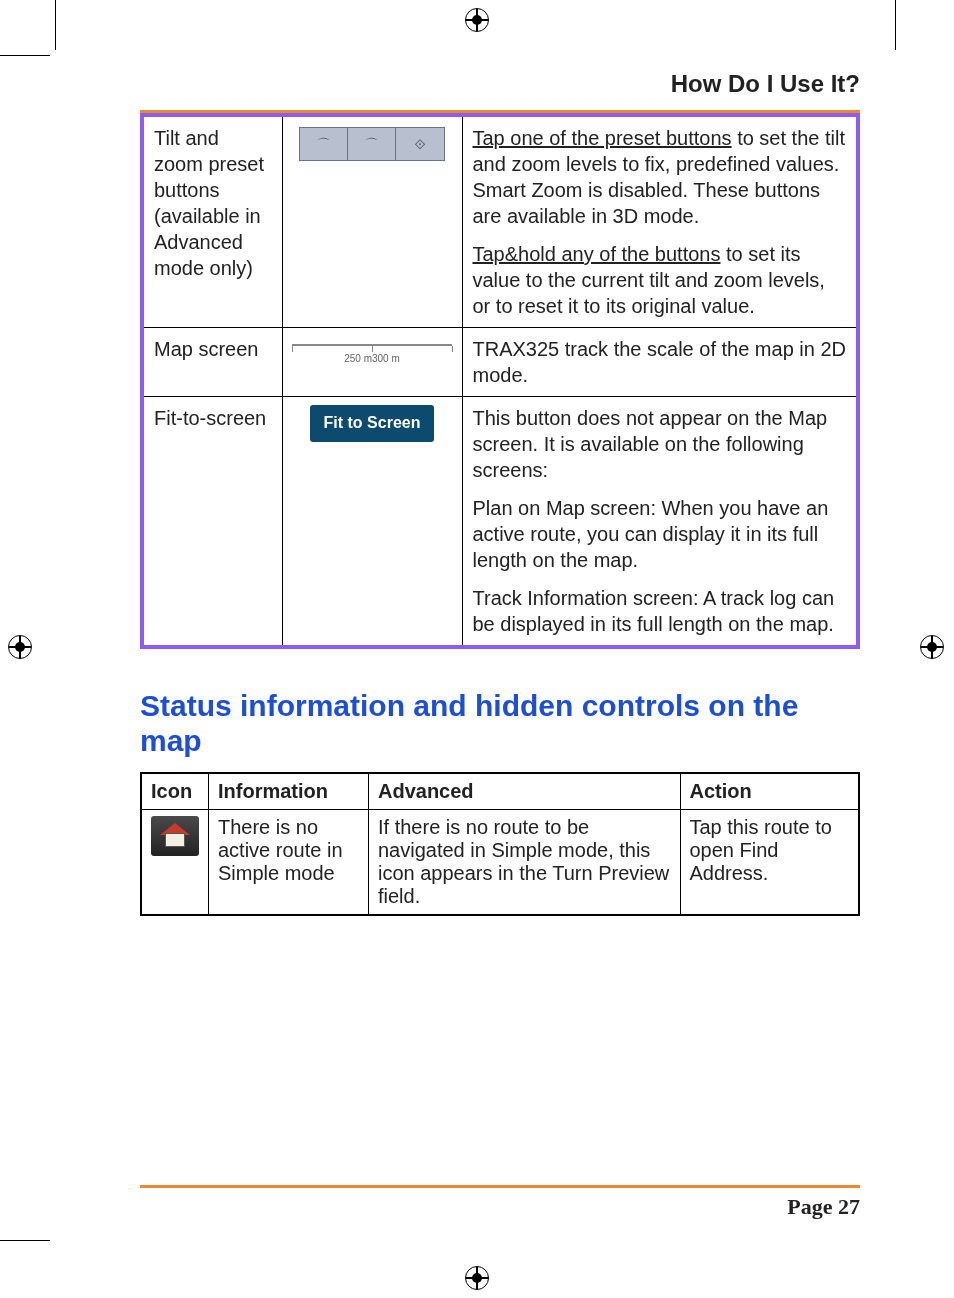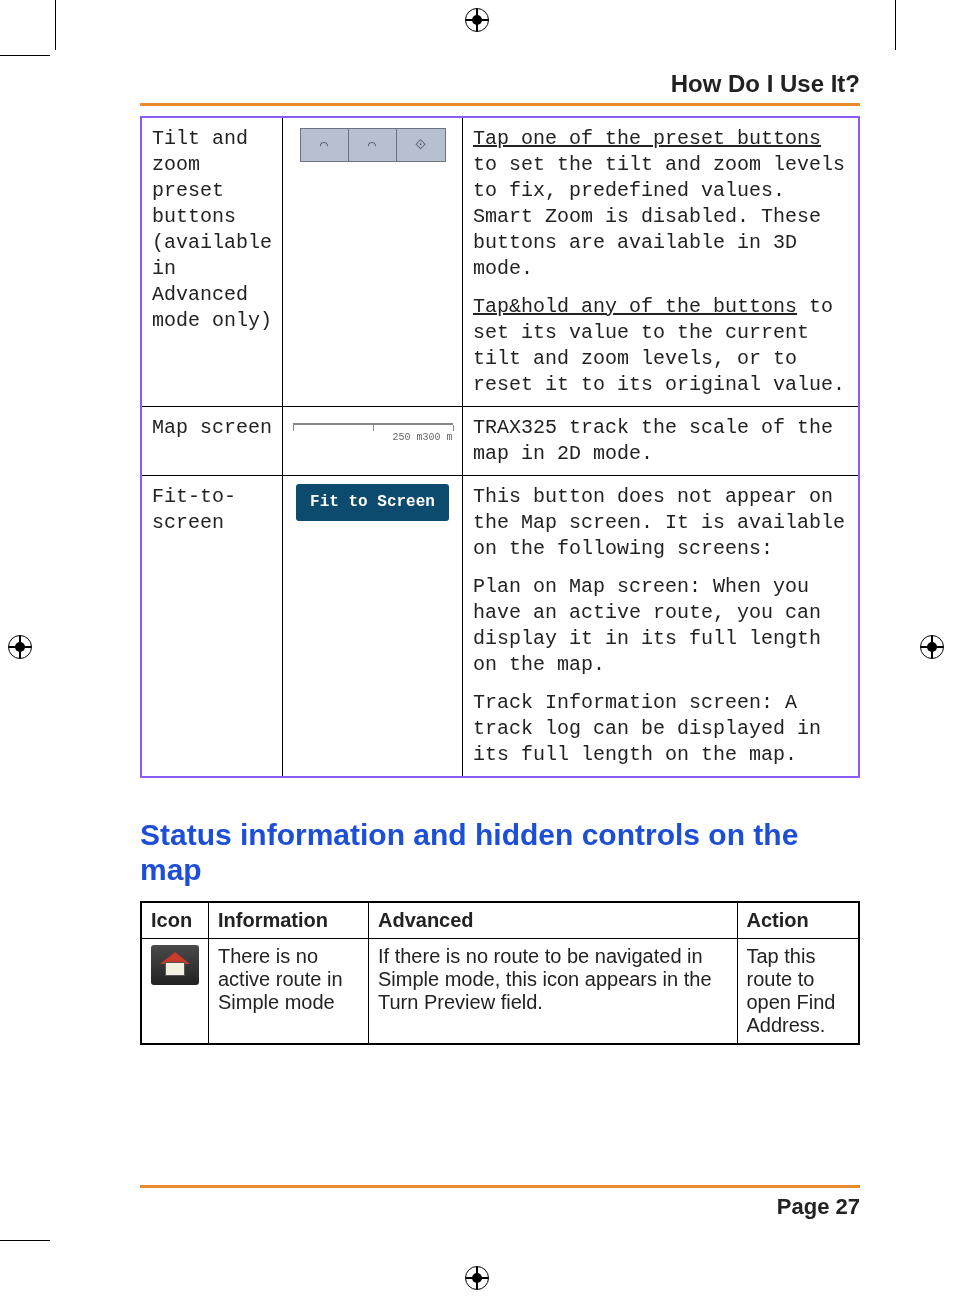--- a/index.html
+++ b/index.html
@@ -39,30 +39,28 @@
     top: 70px;
     width: 720px;
     height: 1150px;
   }
   .page-header {
     text-align: right;
     font-family: "Arial Narrow", Arial, sans-serif;
     font-stretch: condensed;
     font-weight: bold;
     font-size: 24px;
-    padding-bottom: 5px;
+    padding-bottom: 12px;
     border-bottom: 3px solid #e98a2e;
     color: #222;
   }
   table.feature-table {
     border-collapse: collapse;
     width: 100%;
-    margin-top: 10px;
-    border: 2px solid #8b5cf6;
-    font-family: Liberation Mono, monospace;
+    border: 4px solid #8b5cf6;
   }
   table.feature-table td {
     border: 1px solid #000;
     padding: 8px 10px;
     vertical-align: top;
     font-size: 20px;
     line-height: 1.3;
     color: #222;
   }
   table.feature-table td.col1 { width: 140px; }
@@ -98,21 +96,21 @@
     margin-top: 10px;
   }
   .scale-line {
     border-top: 2px solid #888;
     position: relative;
     height: 6px;
   }
   .scale-tick { position: absolute; width: 1px; height: 6px; background: #888; top: 0; }
   .scale-labels {
     display: flex;
-    justify-content: flex-end;
+    justify-content: center;
     font-size: 10px;
     color: #666;
     margin-top: 2px;
   }
 
   
   .fit-btn {
     display: inline-block;
     background: #0c4a6e;
     color: #fff;
@@ -148,21 +146,21 @@
     padding: 6px 9px;
     vertical-align: top;
     font-size: 20px;
     text-align: left;
     color: #222;
   }
   table.info-table th { font-weight: bold; }
   .icon-cell { width: 62px; text-align: center; padding: 5px; }
   .col-info { width: 160px; }
   .col-details { }
-  .col-action { width: 122px; }
+  .col-action { width: 179px; }
 
   .home-icon {
     width: 48px; height: 40px;
     background: linear-gradient(#4a4a4a,#222);
     border-radius: 3px;
     display: inline-flex;
     align-items: center;
     justify-content: center;
     position: relative;
   }
@@ -186,21 +184,21 @@
     border-bottom: 12px solid #c83a2a;
   }
 
   .page-footer {
     position: absolute;
     bottom: 0;
     width: 100%;
     border-top: 3px solid #e98a2e;
     text-align: right;
     padding-top: 6px;
-    font-family: Liberation Sans, sans-serif;
+    font-family: Liberation Serif, serif;
     font-stretch: condensed;
     font-weight: bold;
     font-size: 22px;
     color: #222;
   }
 </style>
 </head>
 <body>
 
 <div class="crop-mark crop-h cm-top-left-h"></div>

